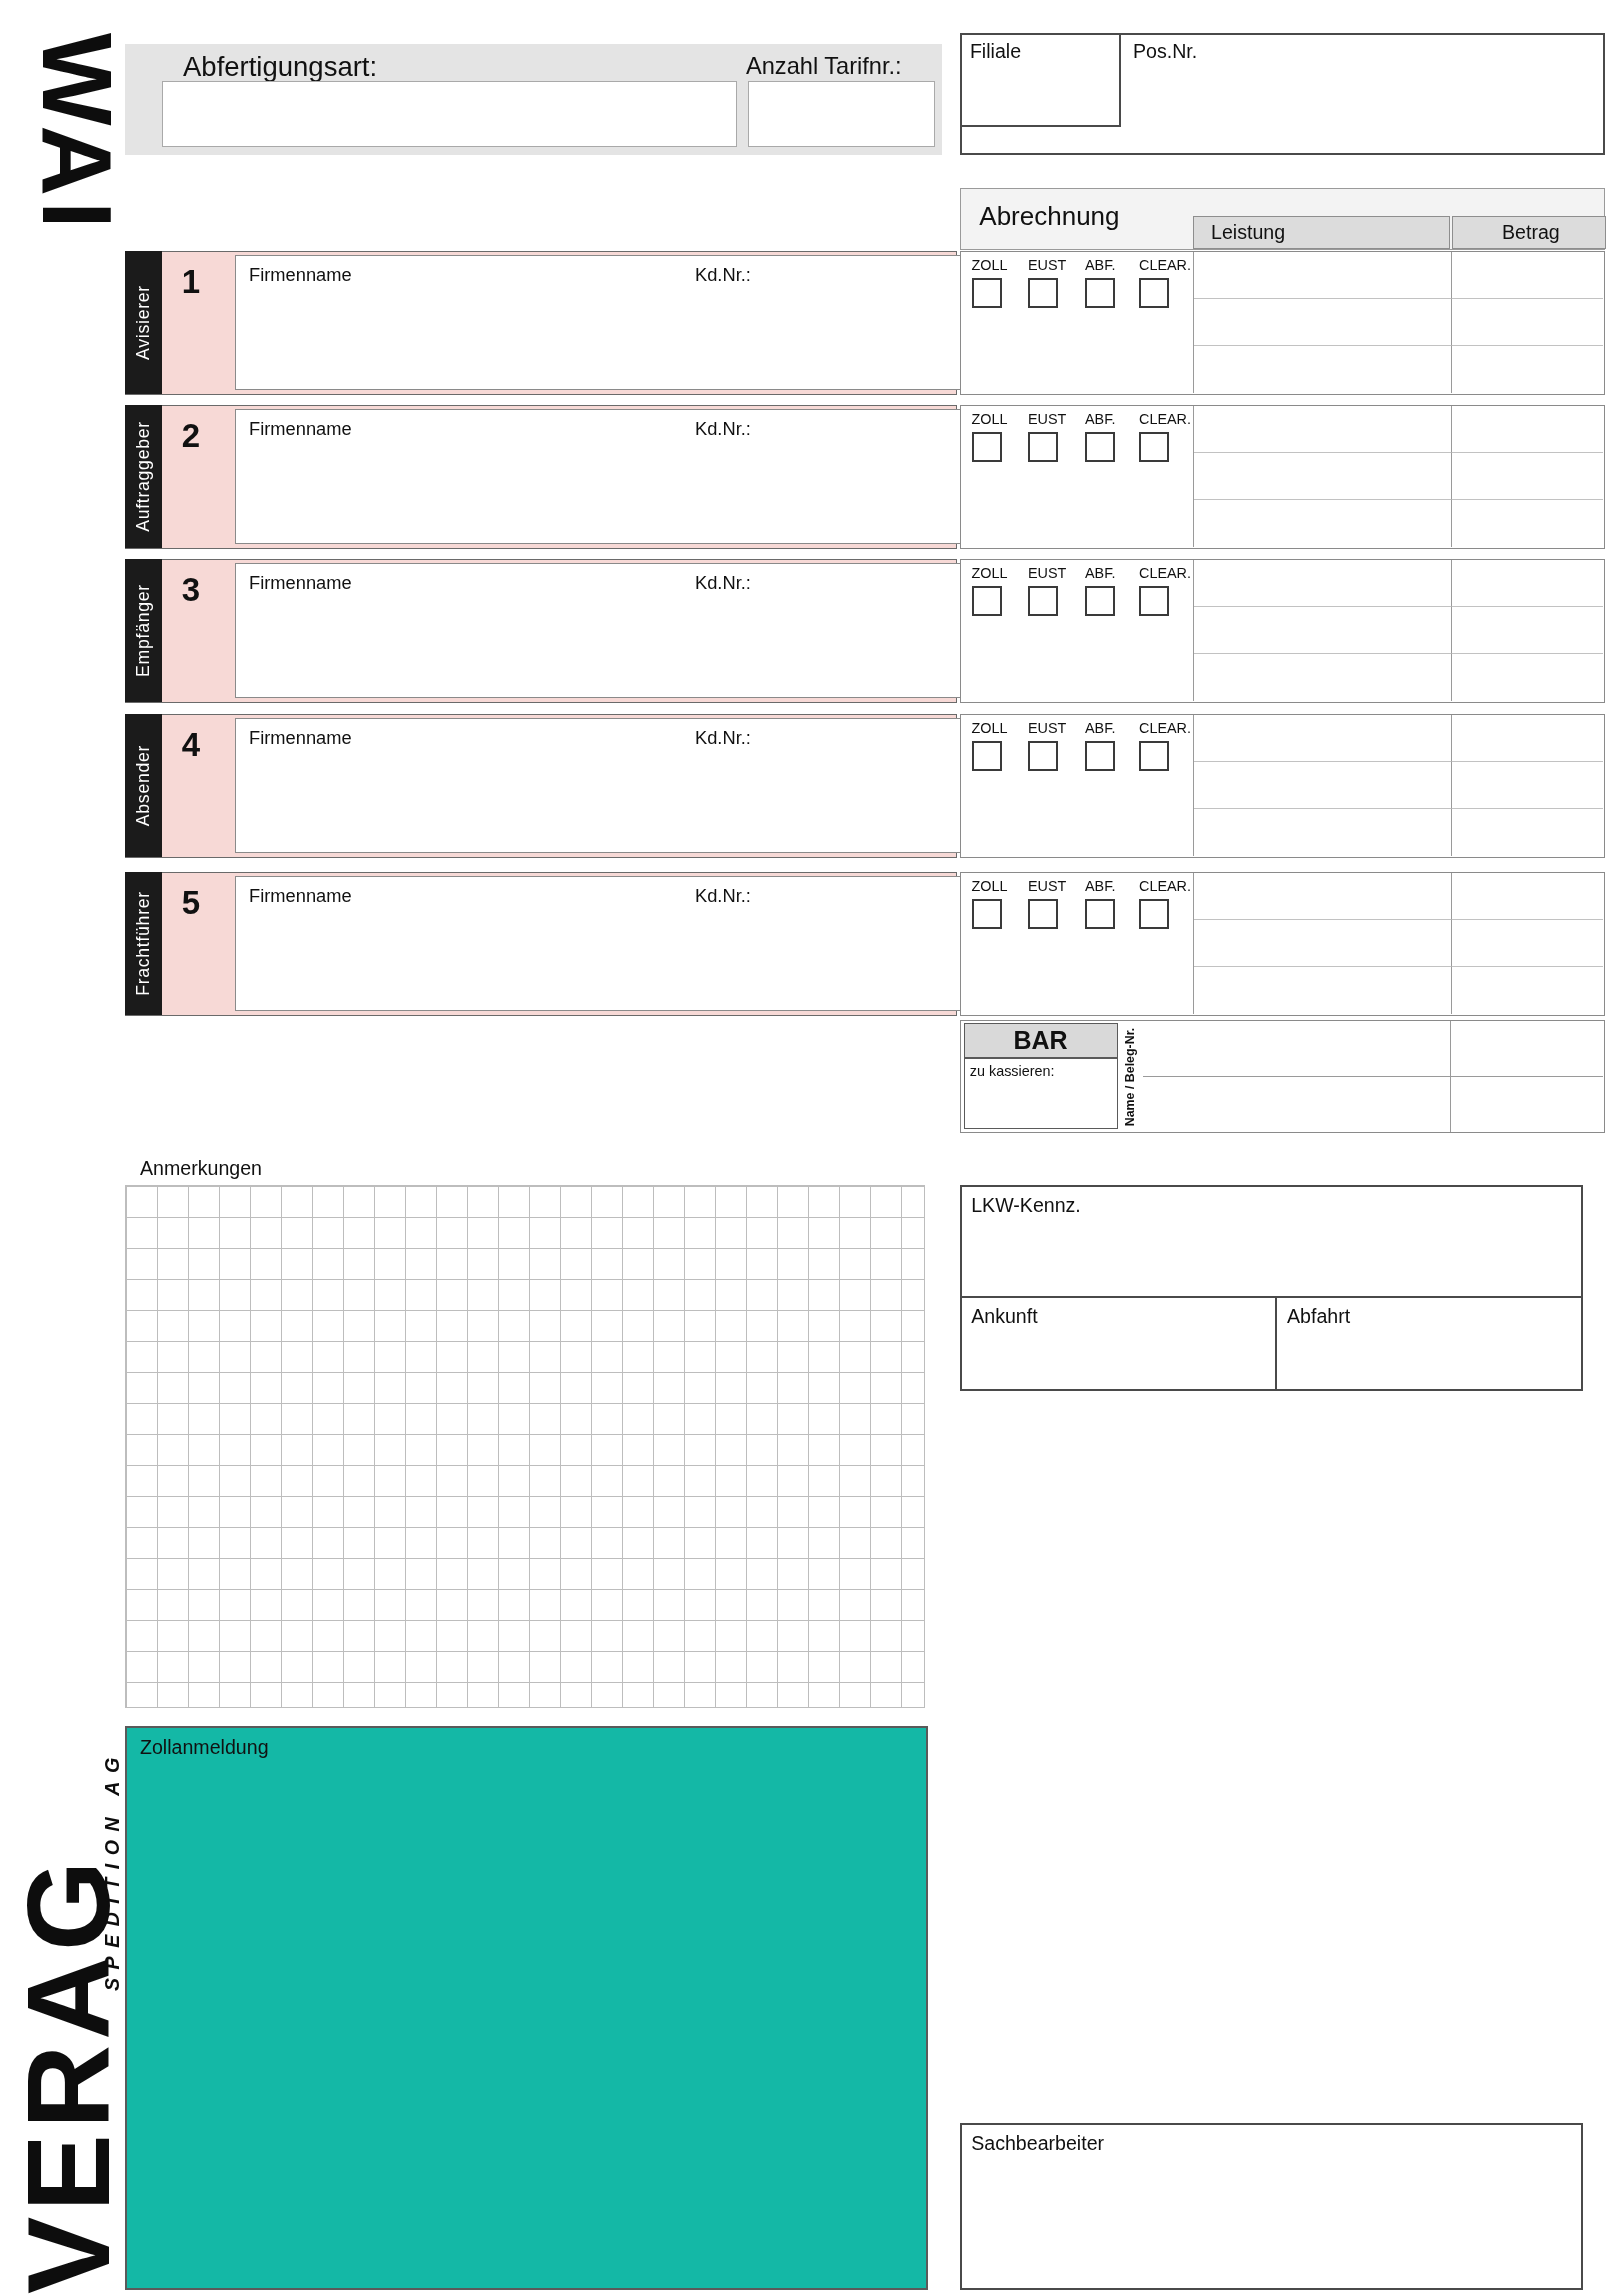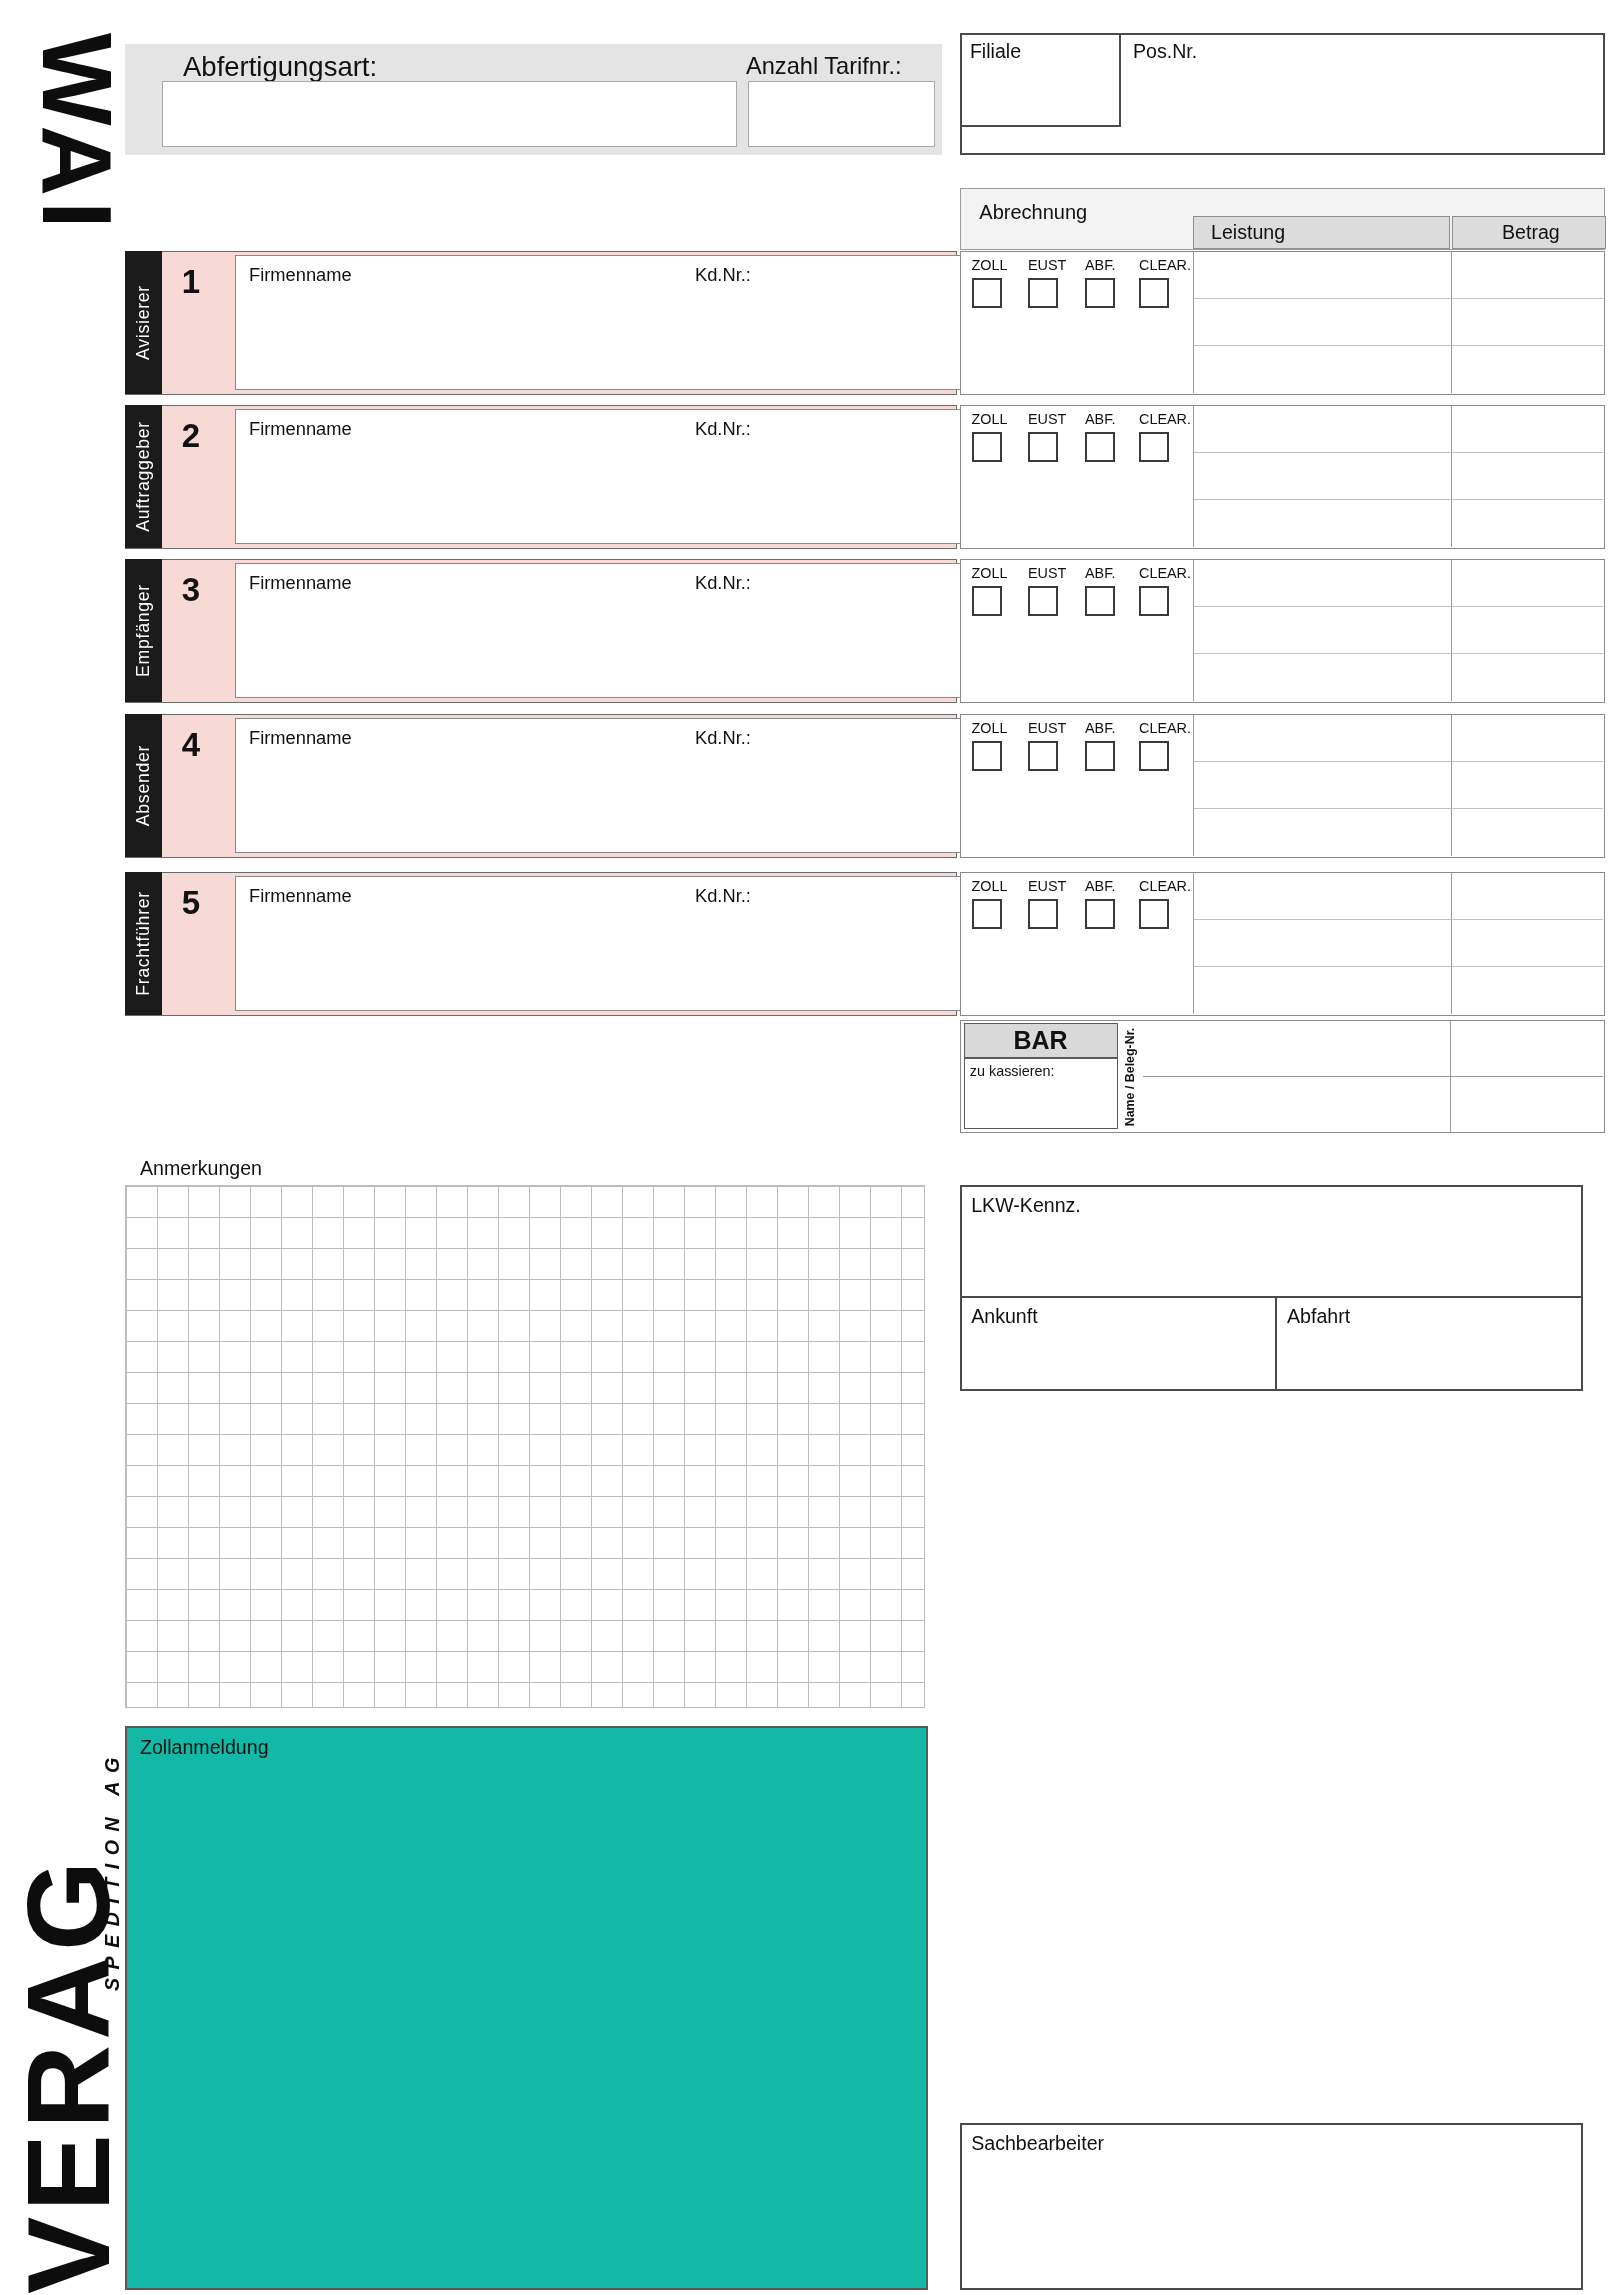--- a/index.html
+++ b/index.html
@@ -33,21 +33,21 @@
   .lbl-big   { font-size:27.5px; }
   .lbl-med   { font-size:23.6px; }
   .lbl       { font-size:19.6px; }
   .input-box { background:#fff; border:1.3px solid #a9a9a9; }
 
   .filiale-block { left:960px; top:33px; width:645px; height:122px; border:2px solid #4a4a4a; background:#fff; }
   .filiale-cell  { left:0; top:0; width:159px; height:92px; border-right:2px solid #4a4a4a; border-bottom:2px solid #4a4a4a; }
 
   
   .acc-header { left:960px; top:188px; width:645px; height:62px; border:1.3px solid #9a9a9a; background:#f3f3f3; }
-  .acc-title  { left:18.3px; top:11.8px; font-size:20px; }
+  .acc-title  { left:18.3px; top:11.8px; font-size:26px; }
   .hdr-cell   { background:#dcdcdc; border:1.3px solid #8e8e8e; font-size:19.6px; line-height:30px; padding-left:17px; }
 
   
   .party-row { left:125px; width:832px; height:144px; background:#f7d9d6; border:1.3px solid #6a6a6a; }
   .role-strip { left:-0.7px; top:-0.7px; width:37px; height:143px; background:#1b1b1b;
                 display:flex; align-items:center; justify-content:center; }
   .role-text { transform:rotate(-90deg); white-space:nowrap; color:#fff; font-size:17.7px; letter-spacing:0.7px; }
   .party-num { left:37px; top:10.5px; width:56px; text-align:center; font-size:33px; font-weight:bold; }
   .firm-box  { left:93px; top:3.3px; width:734px; height:135px; background:#fff; border:1.3px solid #8a8a8a;margin-left:16px; }
   .firm-lbl  { left:13px; top:7.9px; font-size:18.3px; }

